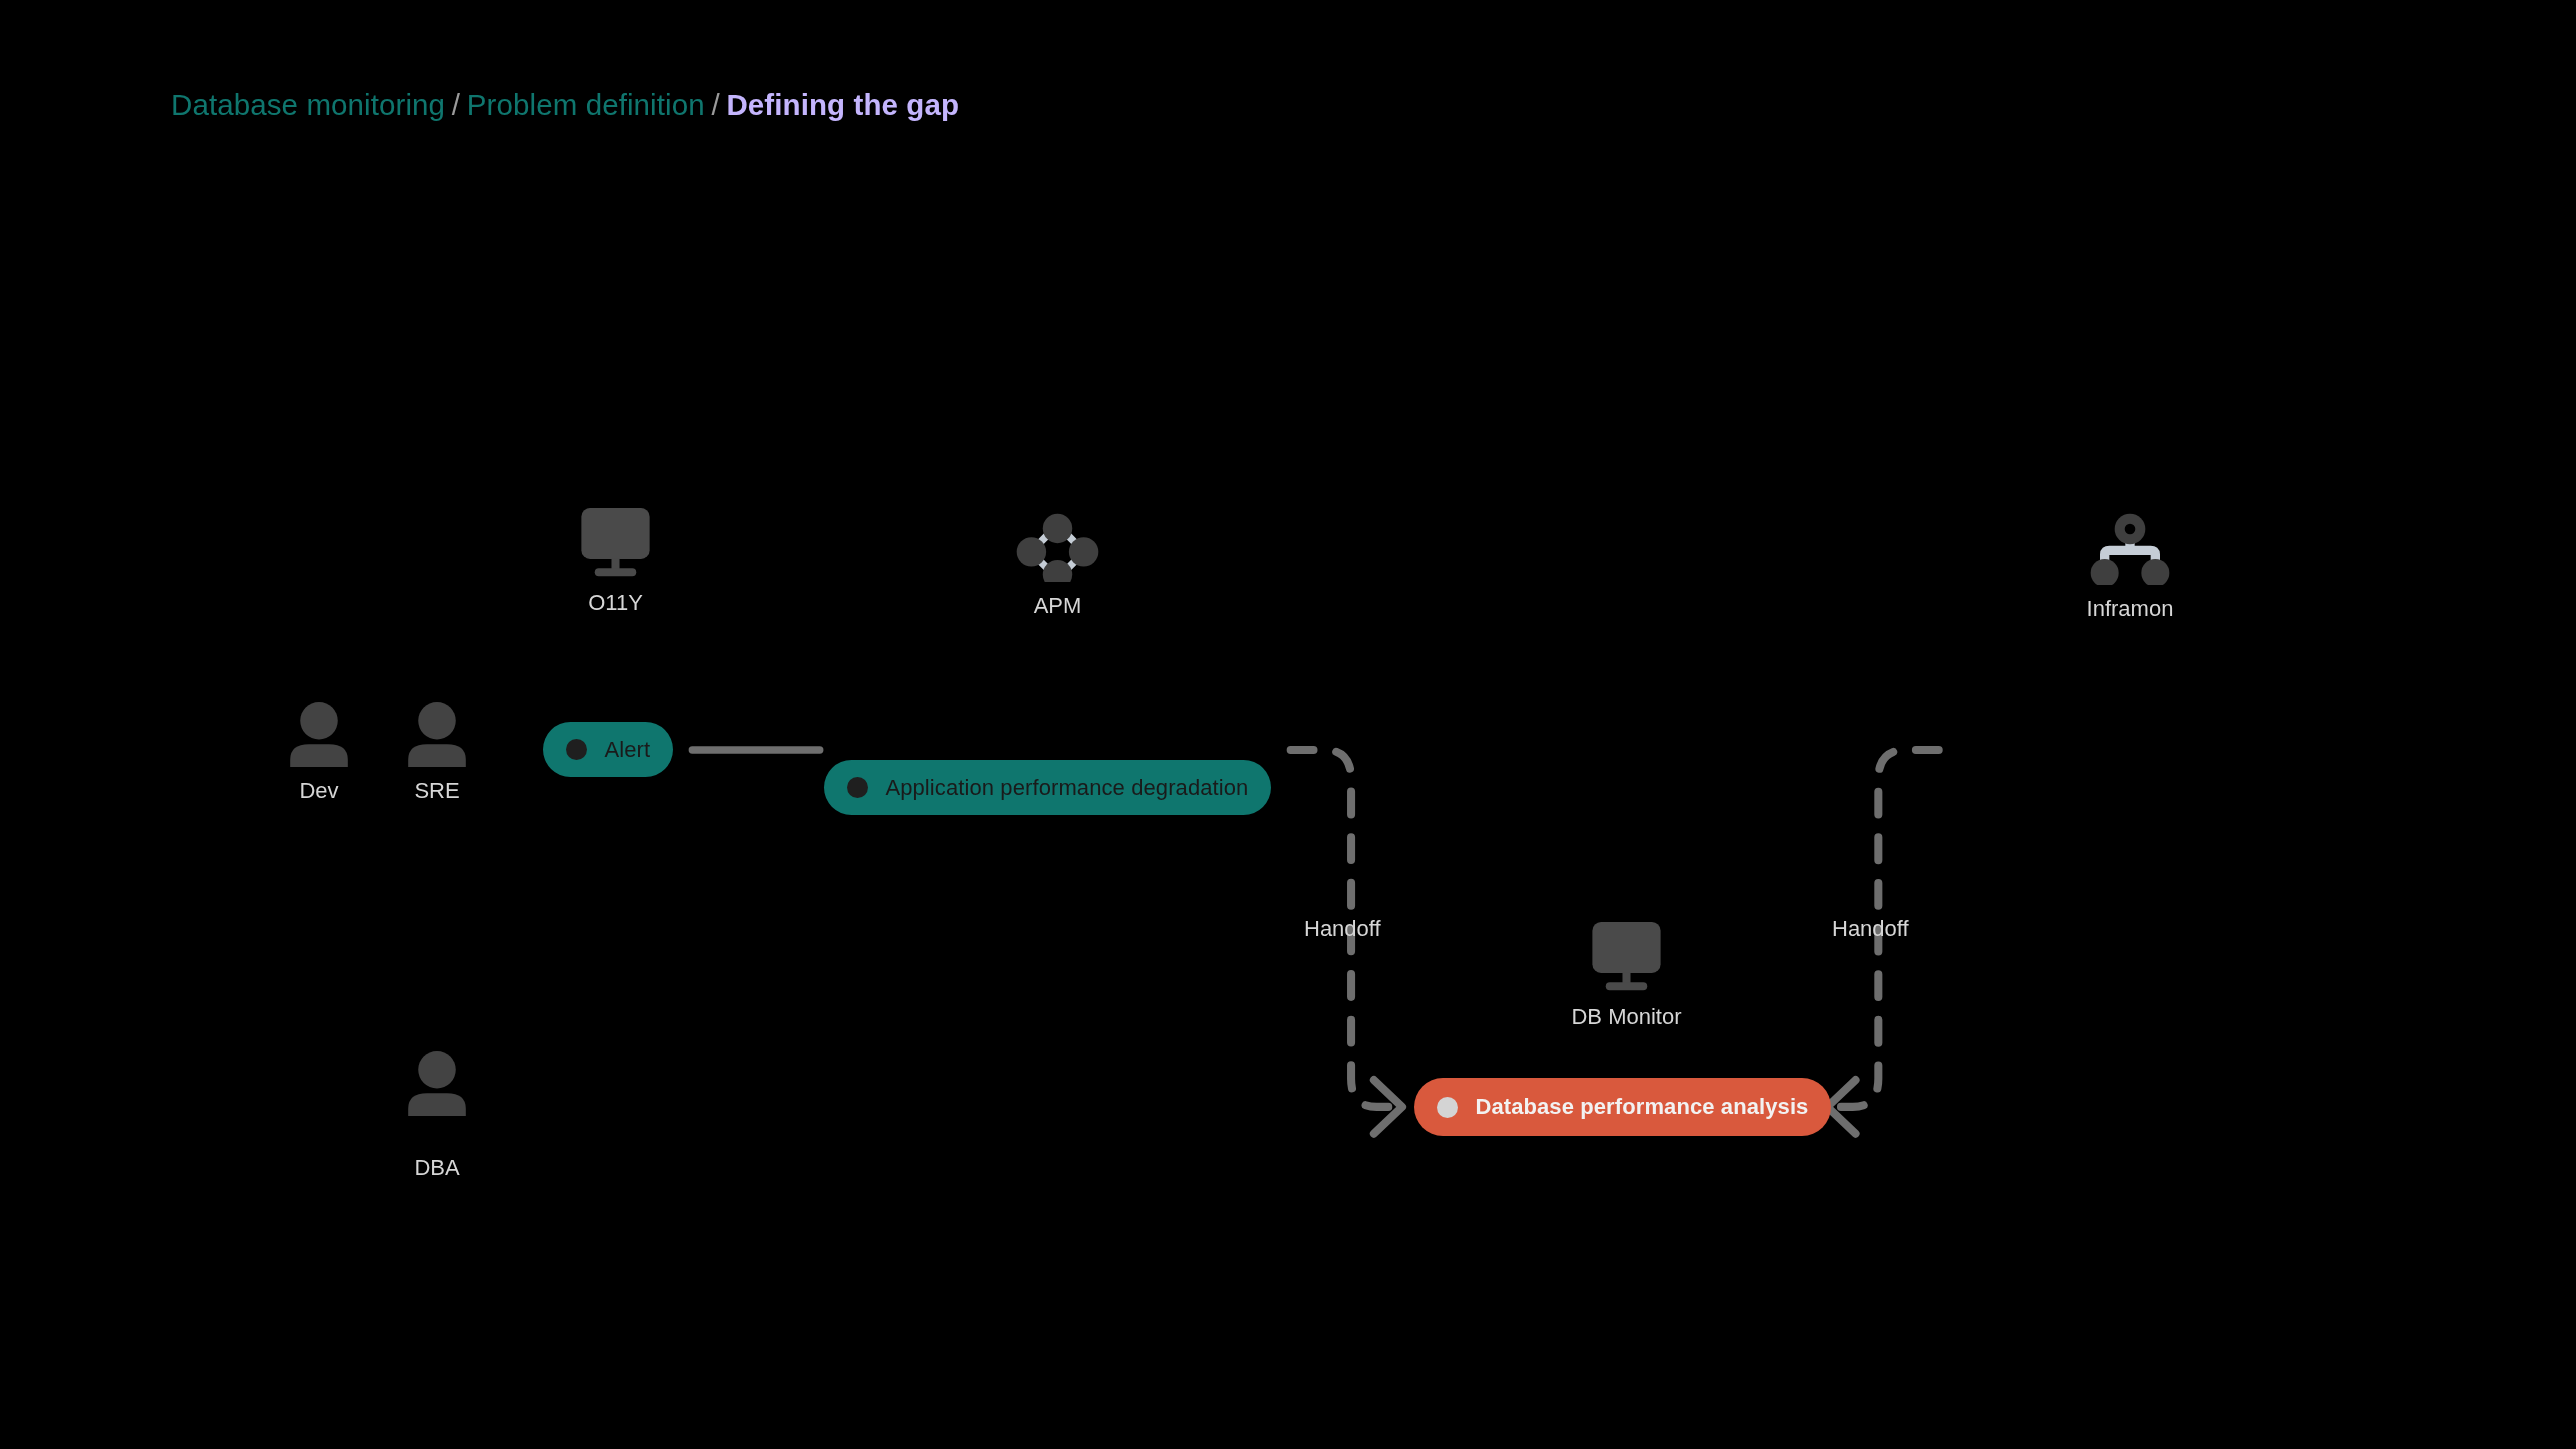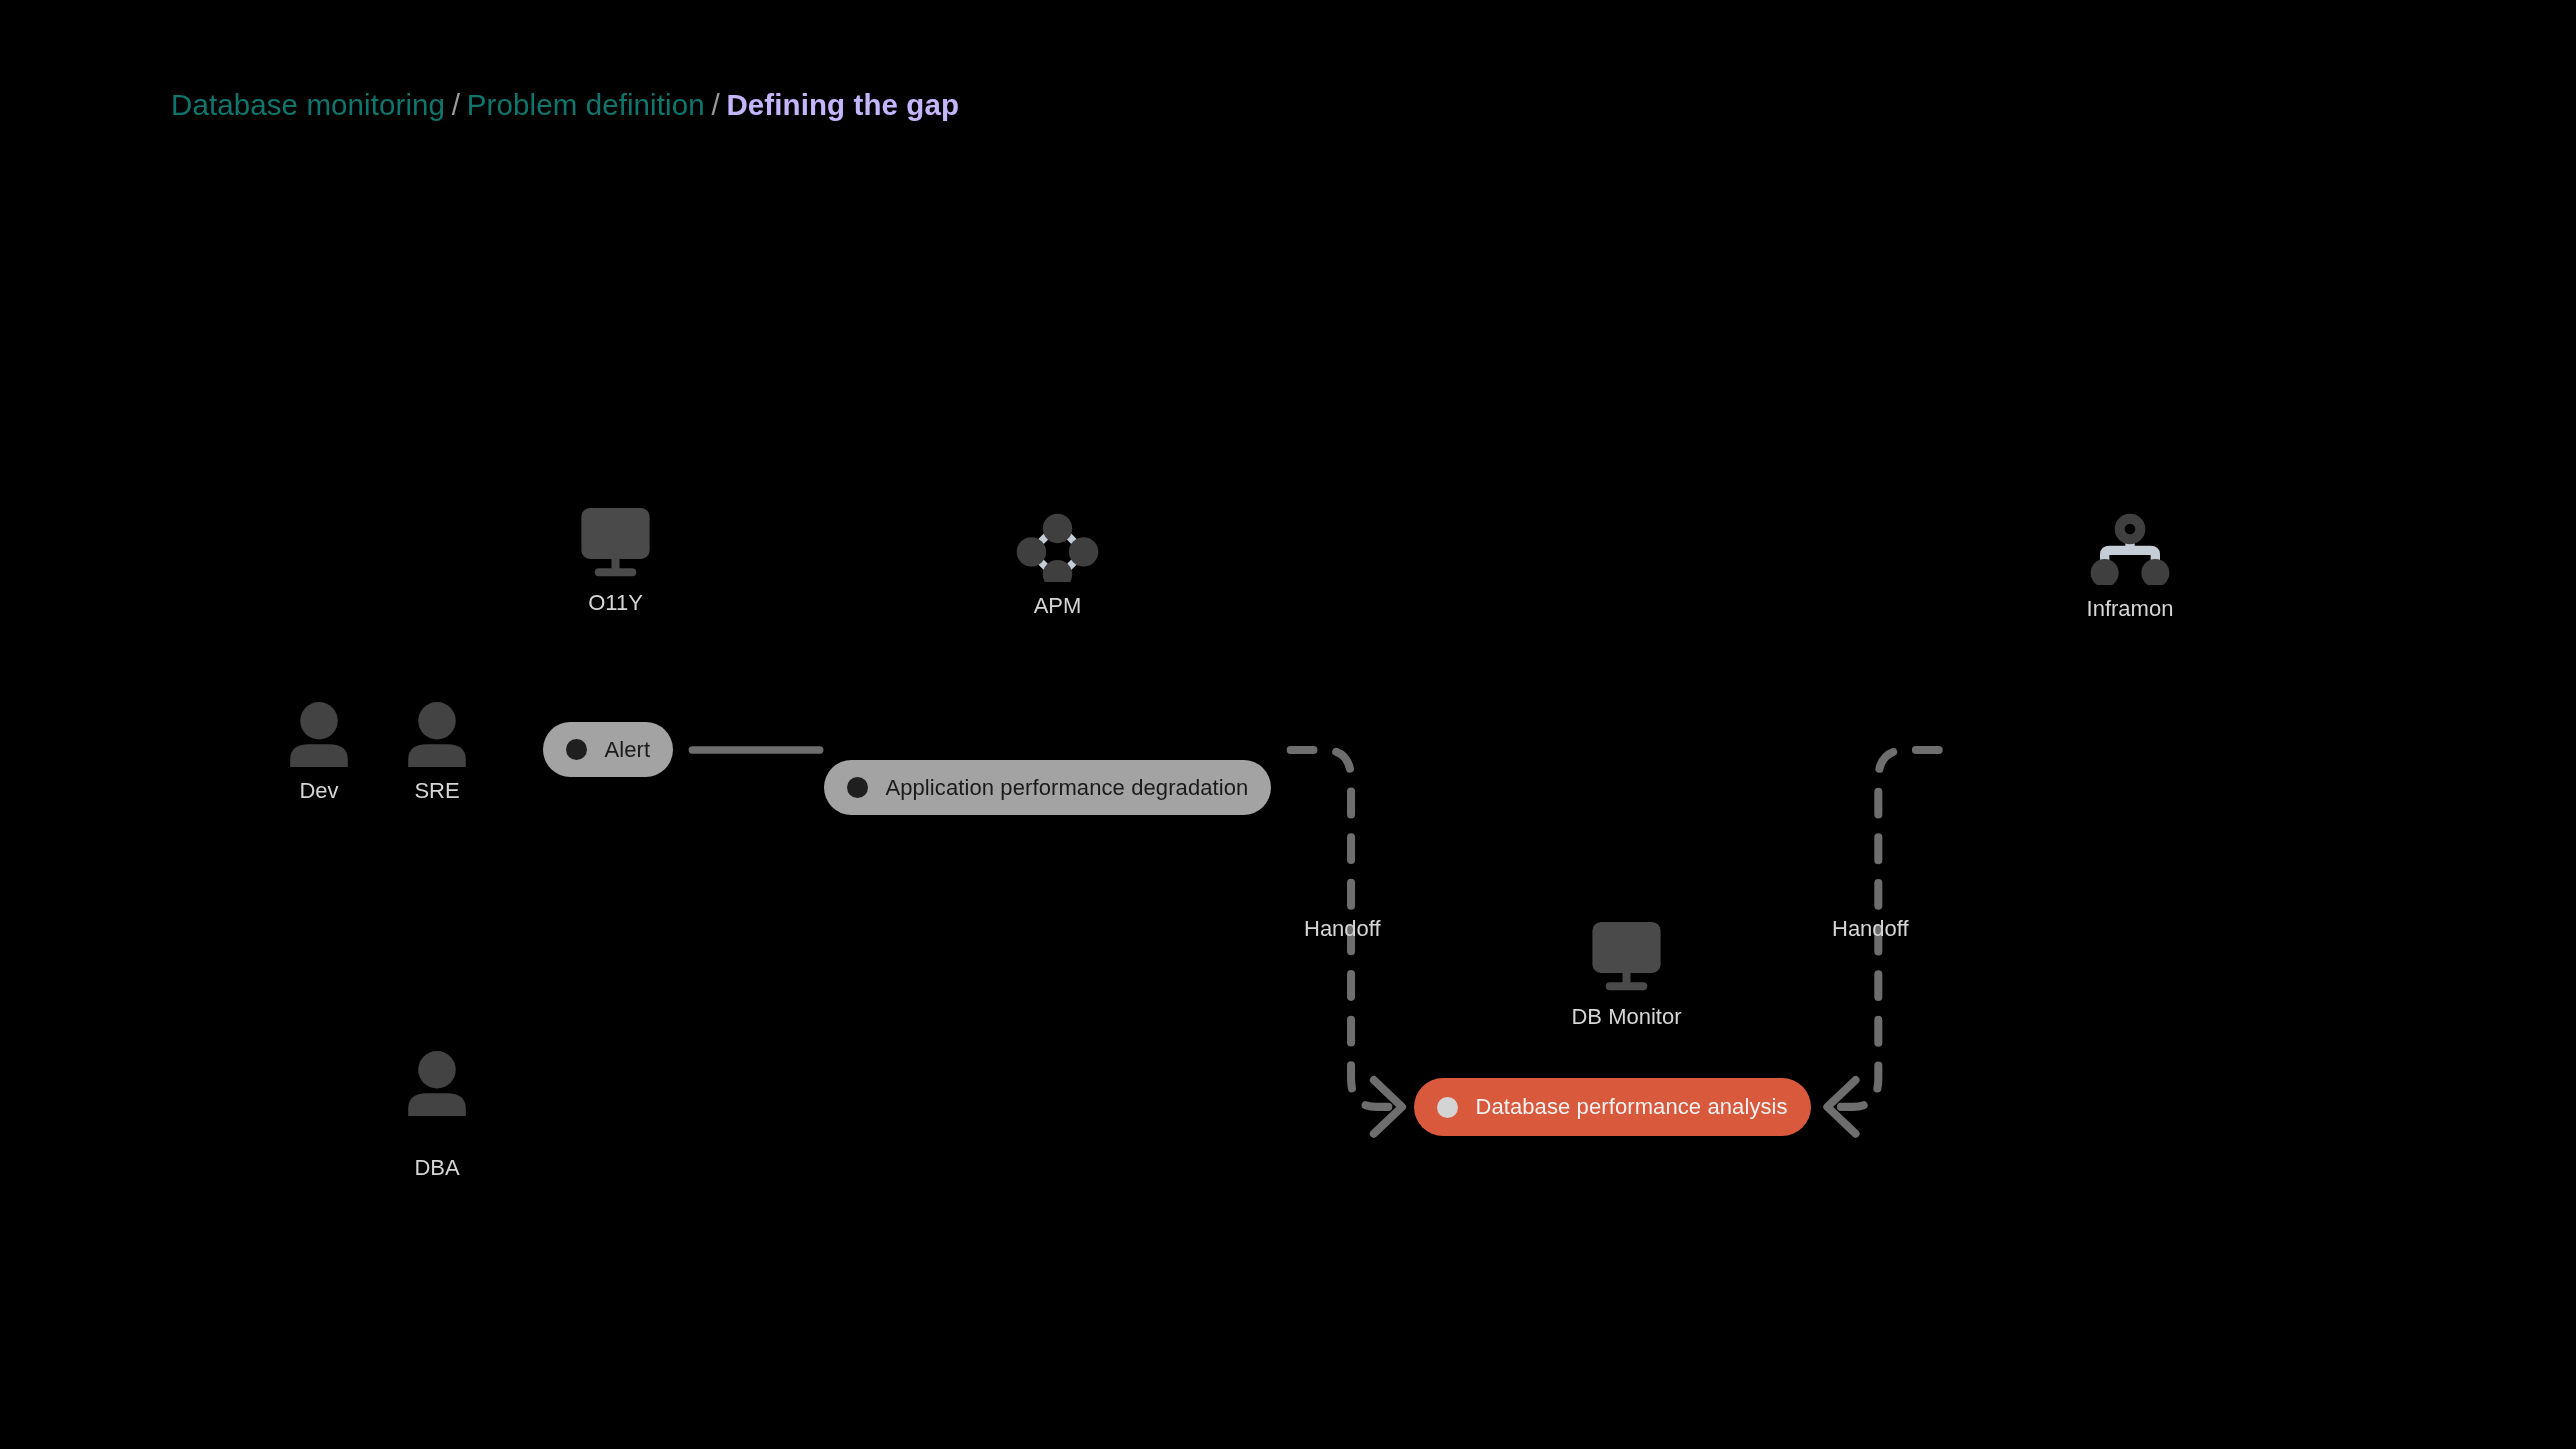--- a/index.html
+++ b/index.html
@@ -76,35 +76,36 @@
   .pill .dot {
     border-radius: 50%;
     flex: 0 0 auto;
   }
   .pill .pill-label {
     font-size: 22px;
     letter-spacing: 0.1px;
   }
 
   .pill.blue {
-    background: #a3a3a3;
+    background: #0f766e;
     height: 55px;
     padding: 0 23px;
   }
   .pill.blue .dot {
     width: 21px; height: 21px;
     background: #1f1f1f;
     margin-right: 17.4px;
   }
   .pill.blue .pill-label { color: #1a1a1a; }
 
   .pill.orange {
     background: #d9593d;
     height: 58px;
     padding: 16px 23px;
+    font-weight: bold;
   }
   .pill.orange .dot {
     width: 21px; height: 21px;
     background: #d4d4d4;
     margin-right: 17.4px;
   }
   .pill.orange .pill-label { color: #f2f2f2; }
 
   
   .edge-label {

